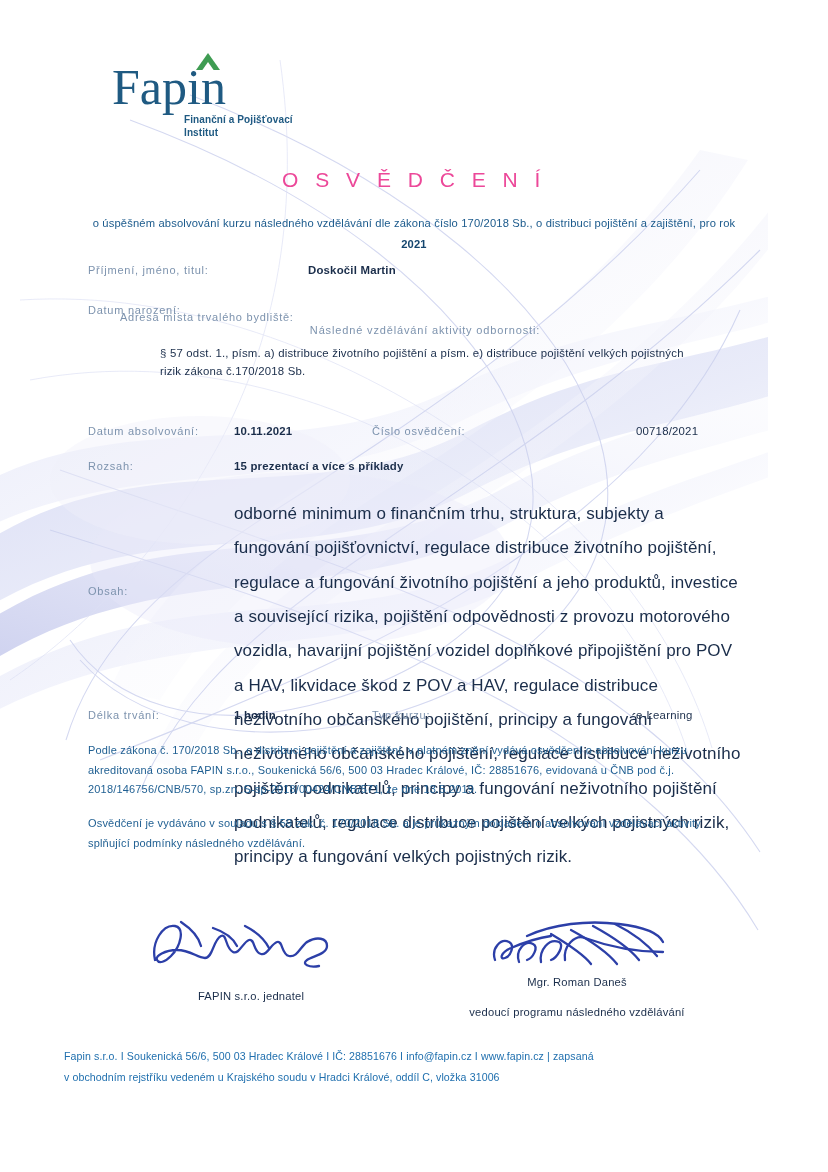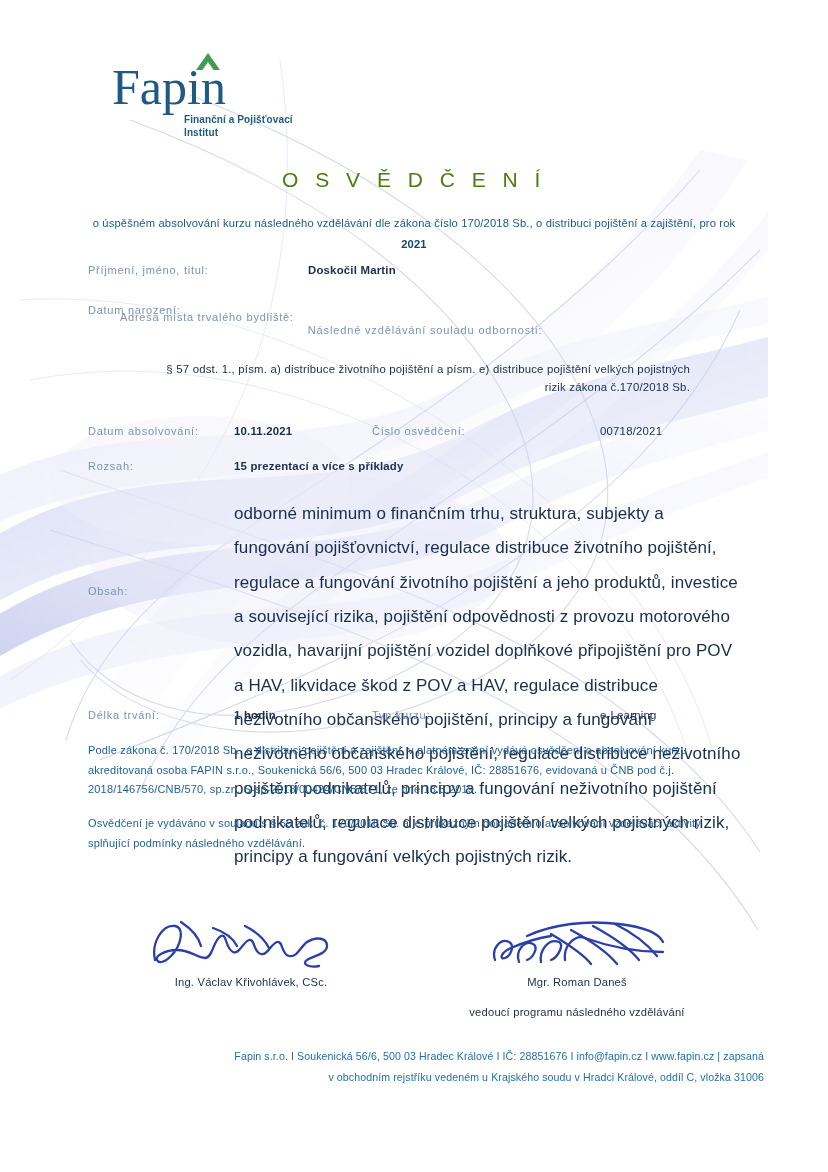--- a/index.html
+++ b/index.html
@@ -94,21 +94,21 @@
   }
 
   
   .doc-title {
     position: absolute;
     left: 0; top: 168px;
     width: 828px;
     text-align: center;
     font-size: 21px;
     letter-spacing: 5.5px;
-    color: #4d7c0f;
+    color: #ec4899;
     font-weight: normal;
   }
   .doc-subtitle {
     position: absolute;
     left: 90px; top: 213px;
     width: 648px;
     text-align: center;
     font-size: 11.2px;
     line-height: 1.85;
     color: #1b5a8c;
@@ -130,41 +130,42 @@
   .value {
     color: #1a2d4a;
     font-weight: bold;
     letter-spacing: .2px;
     font-size: 11.4px;
   }
   .value-plain {
     color: #1a2d4a;
     letter-spacing: .2px;
     font-size: 11.4px;
+    margin-left: 36px;
   }
 
   .f-prijmeni-label { left: 88px; top: 264px; }
   .f-prijmeni-value { left: 308px; top: 264px; }
   .f-narozeni-label { left: 88px; top: 304px; }
   .f-adresa-label   { left: 88px; top: 311px; margin-left: 32px; }
 
   .group-heading {
     position: absolute;
     left: 200px; top: 324px;
     width: 450px;
     text-align: center;
     font-size: 11px;
     color: #7d93ae;
     letter-spacing: .85px;
   }
   .group-body {
     position: absolute;
-    left: 160px; top: 360px;
+    left: 160px; top: 344px;
     width: 530px;
-    text-align: right;
+    text-align: left;
     font-size: 11.4px;
     line-height: 1.62;
     color: #1a2d4a;
     letter-spacing: .2px;
   }
 
   .f-datumabs-label { left: 88px; top: 425px; }
   .f-datumabs-value { left: 234px; top: 425px; }
   .f-cislo-label    { left: 372px; top: 425px; }
   .f-cislo-value    { left: 600px; top: 425px; }
@@ -230,21 +231,21 @@
     font-size: 11.2px;
     color: #1a2d4a;
     letter-spacing: .2px;
   }
 
   
   .footer {
     position: absolute;
     left: 64px; top: 1046px;
     width: 700px;
-    text-align: right;
+    text-align: left;
     font-size: 10.6px;
     line-height: 1.95;
     color: #1f6fae;
     letter-spacing: .1px;
   }
 </style>
 </head>
 <body>
 
 <div class="page">
@@ -315,21 +316,21 @@
     <div class="doc-title">O S V Ě D Č E N Í</div>
 
     <div class="doc-subtitle"><span>o úspěšném absolvování kurzu následného vzdělávání dle zákona číslo 170/2018 Sb., o distribuci pojištění a zajištění, pro rok </span><b>2021</b></div>
 
     <div class="field label f-prijmeni-label">Příjmení, jméno, titul:</div>
     <div class="field value f-prijmeni-value">Doskočil Martin</div>
 
     <div class="field label f-narozeni-label">Datum narození:</div>
     <div class="field label f-adresa-label">Adresa místa trvalého bydliště:</div>
 
-    <div class="group-heading">Následné vzdělávání souladu odbornosti:</div>
+    <div class="group-heading">Následné vzdělávání aktivity odbornosti:</div>
     <div class="group-body">§ 57 odst. 1., písm. a) distribuce životního pojištění a písm. e) distribuce pojištění velkých pojistných rizik zákona č.170/2018 Sb.</div>
 
     <div class="field label f-datumabs-label">Datum absolvování:</div>
     <div class="field value f-datumabs-value">10.11.2021</div>
     <div class="field label f-cislo-label">Číslo osvědčení:</div>
     <div class="field value-plain f-cislo-value">00718/2021</div>
 
     <div class="field label f-rozsah-label">Rozsah:</div>
     <div class="field value f-rozsah-value">15 prezentací a více s příklady</div>
 
@@ -349,21 +350,21 @@
       <div class="sig-col">
         <svg class="sig-mark" width="220" height="56" viewBox="0 0 220 56" aria-hidden="true">
           <g fill="none" stroke="#2c3fa8" stroke-width="2.3" stroke-linecap="round" stroke-linejoin="round">
             <path d="M14,44 C 10,26 22,8 34,10 C 44,12 40,30 30,40 C 24,46 18,48 16,44 C 14,40 24,34 36,34 C 50,34 56,42 64,42 C 72,42 72,24 80,20 C 86,17 84,32 92,36 C 98,39 102,26 108,24 C 114,22 112,36 120,38 C 126,40 130,28 136,26 C 142,24 140,38 148,40 C 156,42 160,30 166,26"></path>
             <path d="M40,6 C 52,14 58,22 60,30"></path>
             <path d="M166,26 C 176,20 186,22 186,30 C 186,38 172,40 166,44 C 160,48 168,52 178,50"></path>
             <path d="M72,12 C 84,16 92,22 96,30"></path>
             <path d="M104,10 C 116,16 124,24 128,32"></path>
           </g>
         </svg>
-        <div class="sig-name">Ing. Václav Křivohlávek, CSc.</div>
+        <div class="sig-role">FAPIN s.r.o. jednatel</div>
       </div>
 
       <div class="sig-col">
         <svg class="sig-mark" width="220" height="56" viewBox="0 0 220 56" aria-hidden="true">
           <g fill="none" stroke="#2c3fa8" stroke-width="2.3" stroke-linecap="round" stroke-linejoin="round">
             <path d="M28,44 C 24,32 34,22 42,26 C 48,29 44,40 38,42 C 32,44 34,36 44,32 C 58,26 70,22 84,20"></path>
             <path d="M52,46 C 48,34 58,24 66,28 C 72,31 66,42 60,44"></path>
             <path d="M74,46 C 72,34 82,22 92,26 C 98,29 90,42 84,44"></path>
             <path d="M98,44 C 96,30 108,18 118,22"></path>
             <path d="M60,20 C 86,8 120,4 152,8 C 178,11 192,18 196,26"></path>

